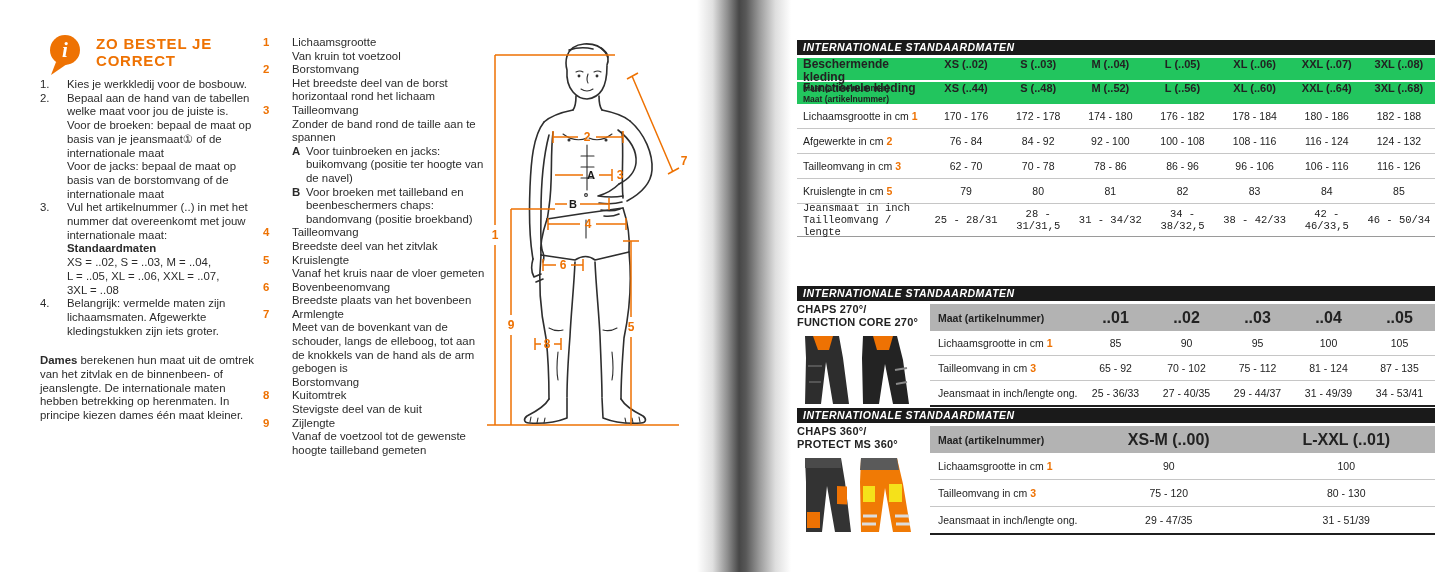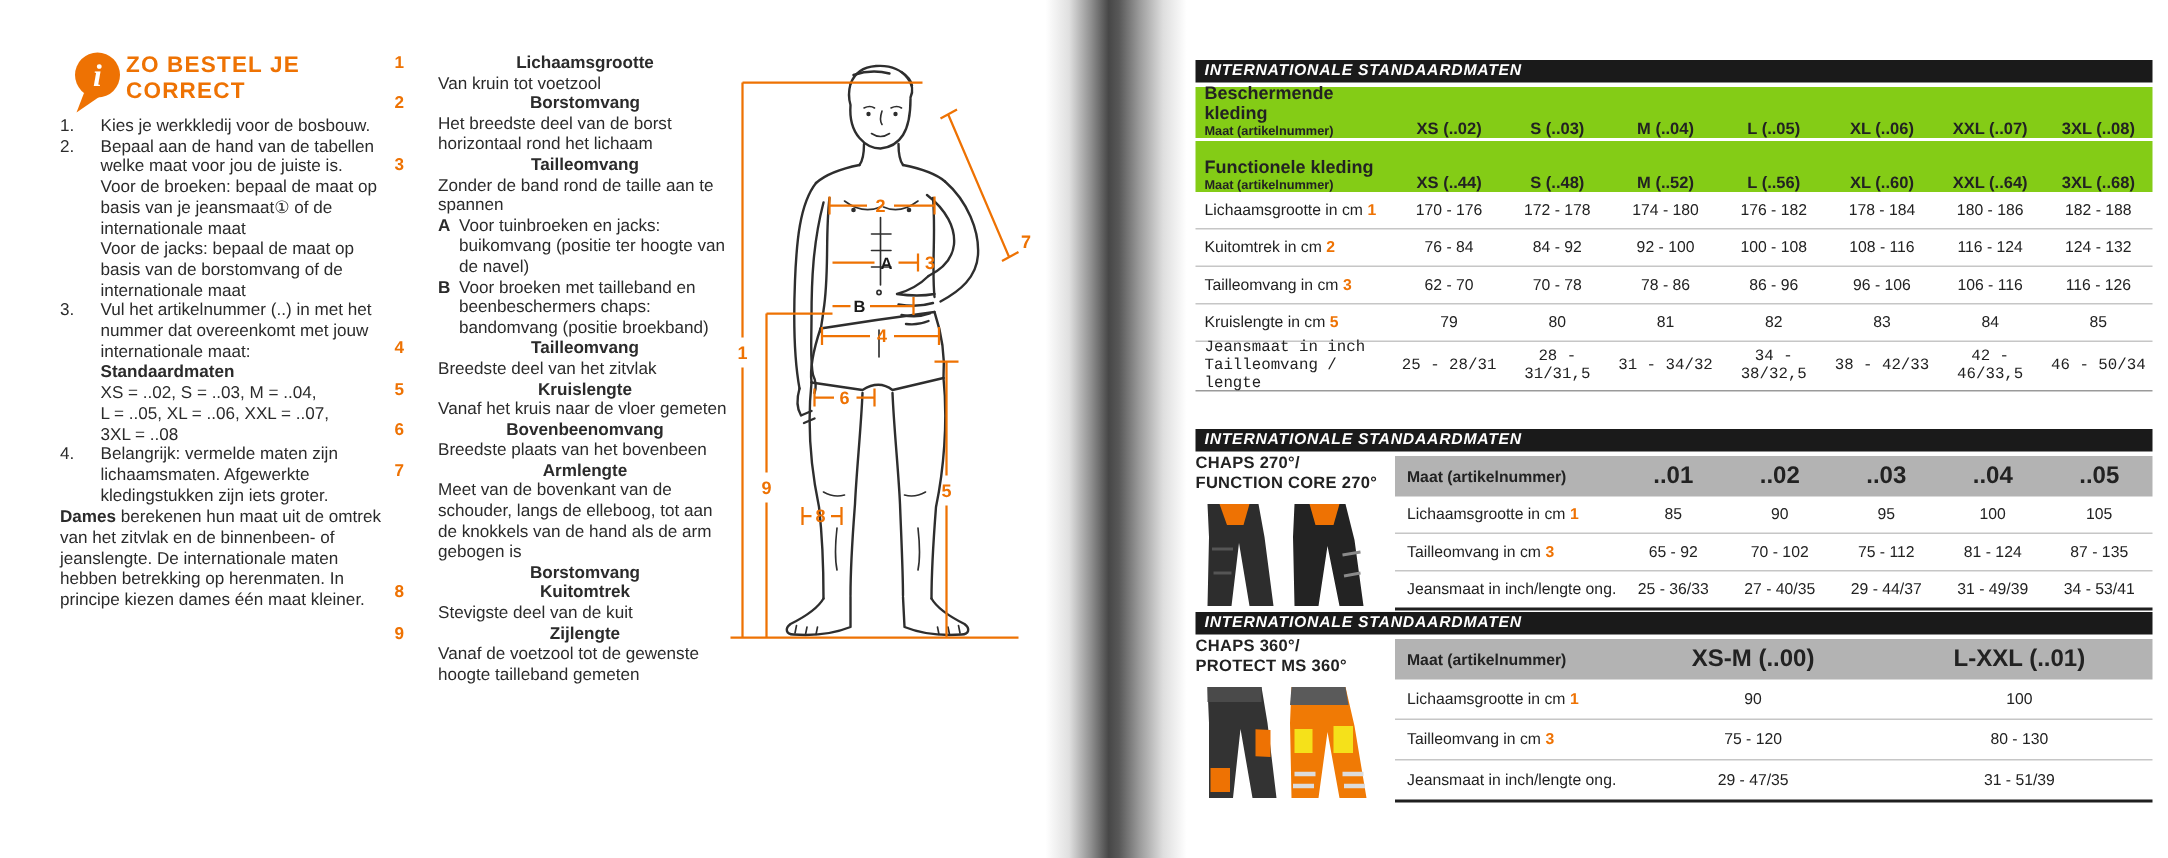--- a/index.html
+++ b/index.html
@@ -6,49 +6,49 @@
   body{
     width:1445px;height:572px;position:relative;background:#ffffff;
     font-family:"Liberation Sans",sans-serif;color:#222;overflow:hidden;
     -webkit-font-smoothing:antialiased;
   }
   
   .fold{position:absolute;left:697px;top:0;width:98px;height:572px;
     background:linear-gradient(90deg,#ffffff 0%,#e0e0e0 16%,#8f8f8f 31%,#474747 43%,#585858 50%,#9b9b9b 64%,#dedede 80%,#ffffff 96%);}
   
   .info-head{position:absolute;left:46px;top:33px;display:flex;align-items:flex-start;}
-  .info-title{color:#EE7203;font-weight:bold;font-size:15px;line-height:17px;letter-spacing:.8px;margin-top:2px;}
+  .info-title{margin-left:12px;color:#EE7203;font-weight:bold;font-size:15px;line-height:17px;letter-spacing:.8px;margin-top:2px;}
   .instructions{position:absolute;left:40px;top:78px;width:216px;font-size:11.4px;line-height:13.7px;color:#2b2b2b;}
   .ins-item{display:flex;margin:0 0 0 0;}
   .ins-num{width:27px;flex:none;}
   .ins-body{flex:1;}
   .ins-body p{margin:0;}
   .ins-bold{font-weight:bold;}
-  .dames{margin-top:1px;}
+  .dames{margin-top:16px;}
   
   .legend{position:absolute;left:263px;top:36px;width:225px;font-size:11.4px;line-height:13.6px;color:#2b2b2b;}
   .leg-item{display:flex;}
   .leg-num{width:29px;flex:none;color:#EE7203;font-weight:bold;}
   .leg-body{flex:1;}
-  .leg-term{font-weight:bold;text-align:center;}
+  .leg-term{font-weight:normal;}
   .leg-sub{display:flex;}
   .leg-sub-letter{width:14px;flex:none;font-weight:bold;}
   
   .figwrap{position:absolute;left:483px;top:22px;}
   .fig-line{stroke:#2e2e2e;stroke-width:1.6;fill:none;stroke-linecap:round;stroke-linejoin:round;}
   .fig-thin{stroke:#2e2e2e;stroke-width:1.1;fill:none;stroke-linecap:round;}
   .mline{stroke:#EE7203;stroke-width:1.5;fill:none;}
   .mnum{fill:#EE7203;font-weight:bold;font-size:12px;text-anchor:middle;}
   .mletter{fill:#1a1a1a;font-weight:bold;font-size:11px;text-anchor:middle;}
   
   .rtable{position:absolute;left:797px;width:638px;}
   .t1{top:40px;} .t2{top:286px;} .t3{top:408px;}
   .tbar{height:15px;background:#1a1a1a;color:#fff;font-weight:bold;font-style:italic;
     font-size:10.5px;letter-spacing:.5px;text-transform:uppercase;padding:1px 0 0 6px;box-sizing:border-box;}
-  .hrow{display:flex;align-items:flex-end;background:#84cc16;height:34px;margin-top:2px;}
+  .hrow{display:flex;align-items:flex-start;background:#22c55e;height:22px;margin-top:2px;}
   #t1-head .hrow:first-child{margin-top:3px;}
   .hlabel{width:133px;flex:none;padding-left:6px;box-sizing:border-box;line-height:1.1;}
   .hlabel b{font-size:12px;display:block;}
   .hlabel .sub{font-size:8.5px;font-weight:bold;}
   .hcol{flex:1;text-align:center;font-weight:bold;font-size:11px;}
   .drow{display:flex;align-items:center;height:24px;border-bottom:1px solid #c6c6c6;font-size:10.5px;}
   .drow.last{height:32px;border-bottom:1px solid #9a9a9a;font-family:Liberation Mono, monospace;}
   .dlabel{width:133px;flex:none;padding-left:6px;box-sizing:border-box;line-height:1.15;white-space:pre-line;}
   .dlabel b,.dlab2 b{color:#EE7203;margin-left:3px;}
   .dval{flex:1;text-align:center;}
@@ -301,21 +301,21 @@
           <div class="dlabel"><span>Lichaamsgrootte in cm</span><b>1</b></div>
           <div class="dval">170 - 176</div>
           <div class="dval">172 - 178</div>
           <div class="dval">174 - 180</div>
           <div class="dval">176 - 182</div>
           <div class="dval">178 - 184</div>
           <div class="dval">180 - 186</div>
           <div class="dval">182 - 188</div>
         </div>
         <div class="drow">
-          <div class="dlabel"><span>Kuitomtrek in cm</span><b>2</b></div>
+          <div class="dlabel"><span>Afgewerkte in cm</span><b>2</b></div>
           <div class="dval">76 - 84</div>
           <div class="dval">84 - 92</div>
           <div class="dval">92 - 100</div>
           <div class="dval">100 - 108</div>
           <div class="dval">108 - 116</div>
           <div class="dval">116 - 124</div>
           <div class="dval">124 - 132</div>
         </div>
         <div class="drow">
           <div class="dlabel"><span>Tailleomvang in cm</span><b>3</b></div>

